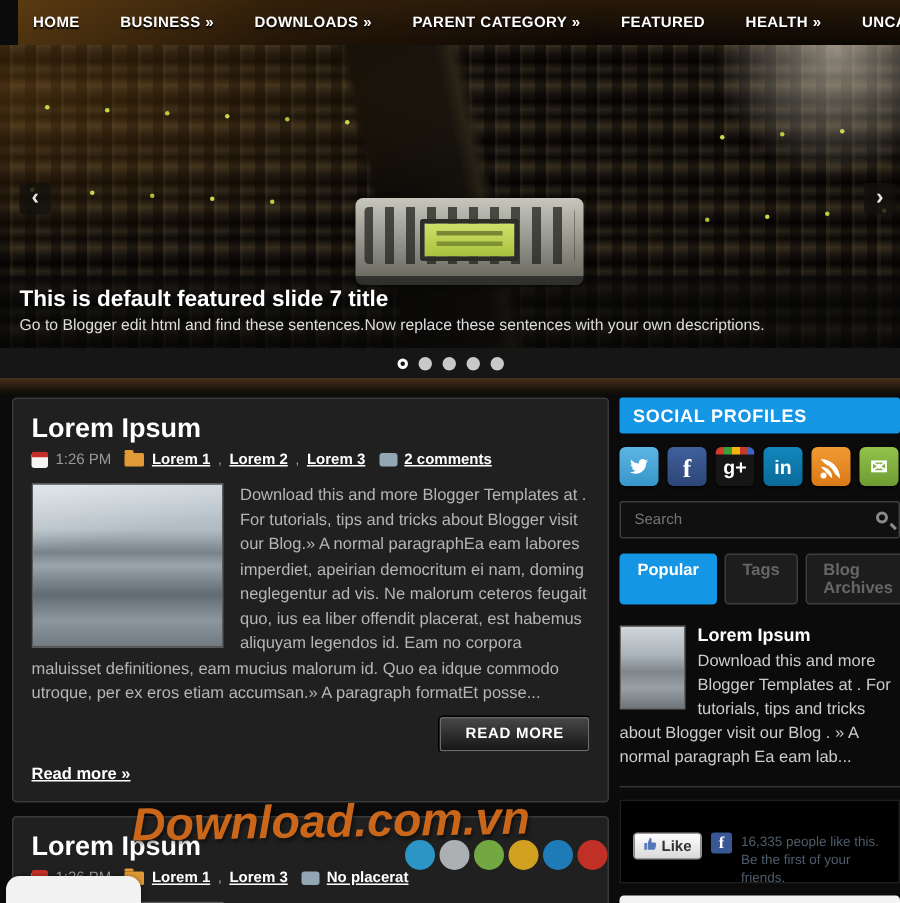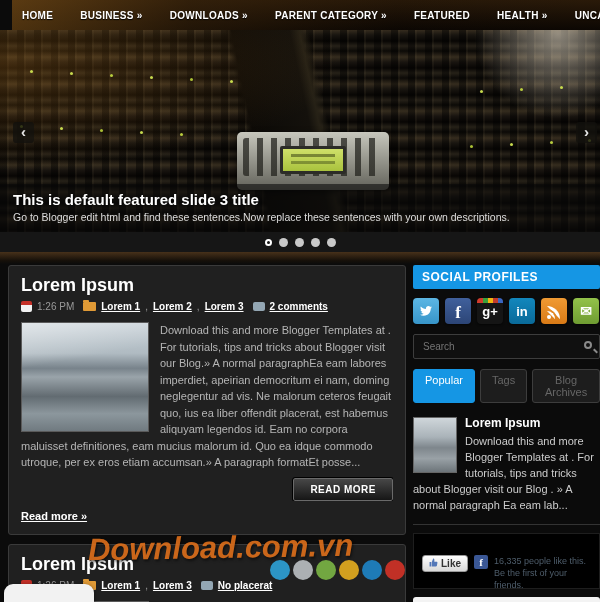--- a/index.html
+++ b/index.html
@@ -105,22 +105,22 @@
   .rss-glyph u { position:absolute; left:0; bottom:0; width:8px; height:8px; border:3px solid #fff;
     border-left-color:transparent; border-bottom-color:transparent; border-radius:0 100% 0 0; }
   .rss-glyph s { position:absolute; left:0; bottom:0; width:13px; height:13px; border:3px solid #fff;
     border-left-color:transparent; border-bottom-color:transparent; border-radius:0 100% 0 0; }
   .search-wrap { position:relative; margin-top:10px; }
   .search-wrap input { width:100%; background:#101010; border:1px solid #3d3d3d; border-radius:2px;
     color:#999; font-size:10px; padding:6px 26px 6px 9px; font-family:"Liberation Sans",sans-serif; }
   .mag { position:absolute; right:8px; top:7px; width:8px; height:8px; border:2px solid #8a8a8a; border-radius:50%; cursor:pointer; }
   .mag::after { content:""; position:absolute; left:7px; top:7px; width:5px; height:2px; background:#8a8a8a; transform:rotate(45deg); }
   .sb-tabs { display:flex; gap:5px; margin-top:10px; }
-  .sb-tab { font-size:11px; font-weight:normal; padding:4px 11px; border-radius:3px; cursor:pointer;
-    background:#1d1d1d; border:1px solid #3d3d3d; color:#666;text-align:center; }
+  .sb-tab { font-size:11px; font-weight:bold; padding:4px 11px; border-radius:3px; cursor:pointer;
+    background:#1d1d1d; border:1px solid #3d3d3d; color:#666; }
   .sb-tab.active { background:#1596e4; border-color:#1596e4; color:#fff; }
   .sb-post { margin-top:12px; overflow:hidden; font-size:11px; color:#ccc; line-height:1.45; }
   .sb-thumb { float:left; width:44px; height:56px; border:1px solid #666; margin:2px 8px 2px 0;
     background:linear-gradient(180deg,#cfd6da 0%,#aab3b9 35%,#7e868c 55%,#99a1a6 75%,#6d757a 100%); }
   .sb-post-title { font-size:12px; font-weight:bold; color:#fff; margin-bottom:2px; }
   .sb-divider { border-top:1px solid #333; margin:10px 0 8px; }
   .fb-box { background:#000; border:1px solid #1e1e1e; padding:21px 8px; display:flex; gap:6px; align-items:flex-start; height:56px; }
   .like-btn { display:flex; align-items:center; gap:3px; background:linear-gradient(#fefefe,#d9d9d9); border:1px solid #999;
     border-radius:3px; padding:2px 6px; font-size:10px; font-weight:bold; color:#333; cursor:pointer; white-space:nowrap; }
   .thumb-ico { color:#5377b8; font-size:10px; }
@@ -146,21 +146,21 @@
   </div>
 
   <div class="slider">
     <div class="slider-leds"></div>
     <div class="netapp">
       <div class="netapp-screen"></div>
     </div>
     <div class="slide-arrow arrow-left">‹</div>
     <div class="slide-arrow arrow-right">›</div>
     <div class="slide-caption">
-      <h2>This is default featured slide 3 title</h2>
+      <h2>This is default featured slide 7 title</h2>
       <p>Go to Blogger edit html and find these sentences.Now replace these sentences with your own descriptions.</p>
     </div>
     <div class="slider-dots">
       <span class="sdot active"></span>
       <span class="sdot"></span>
       <span class="sdot"></span>
       <span class="sdot"></span>
       <span class="sdot"></span>
     </div>
   </div>

